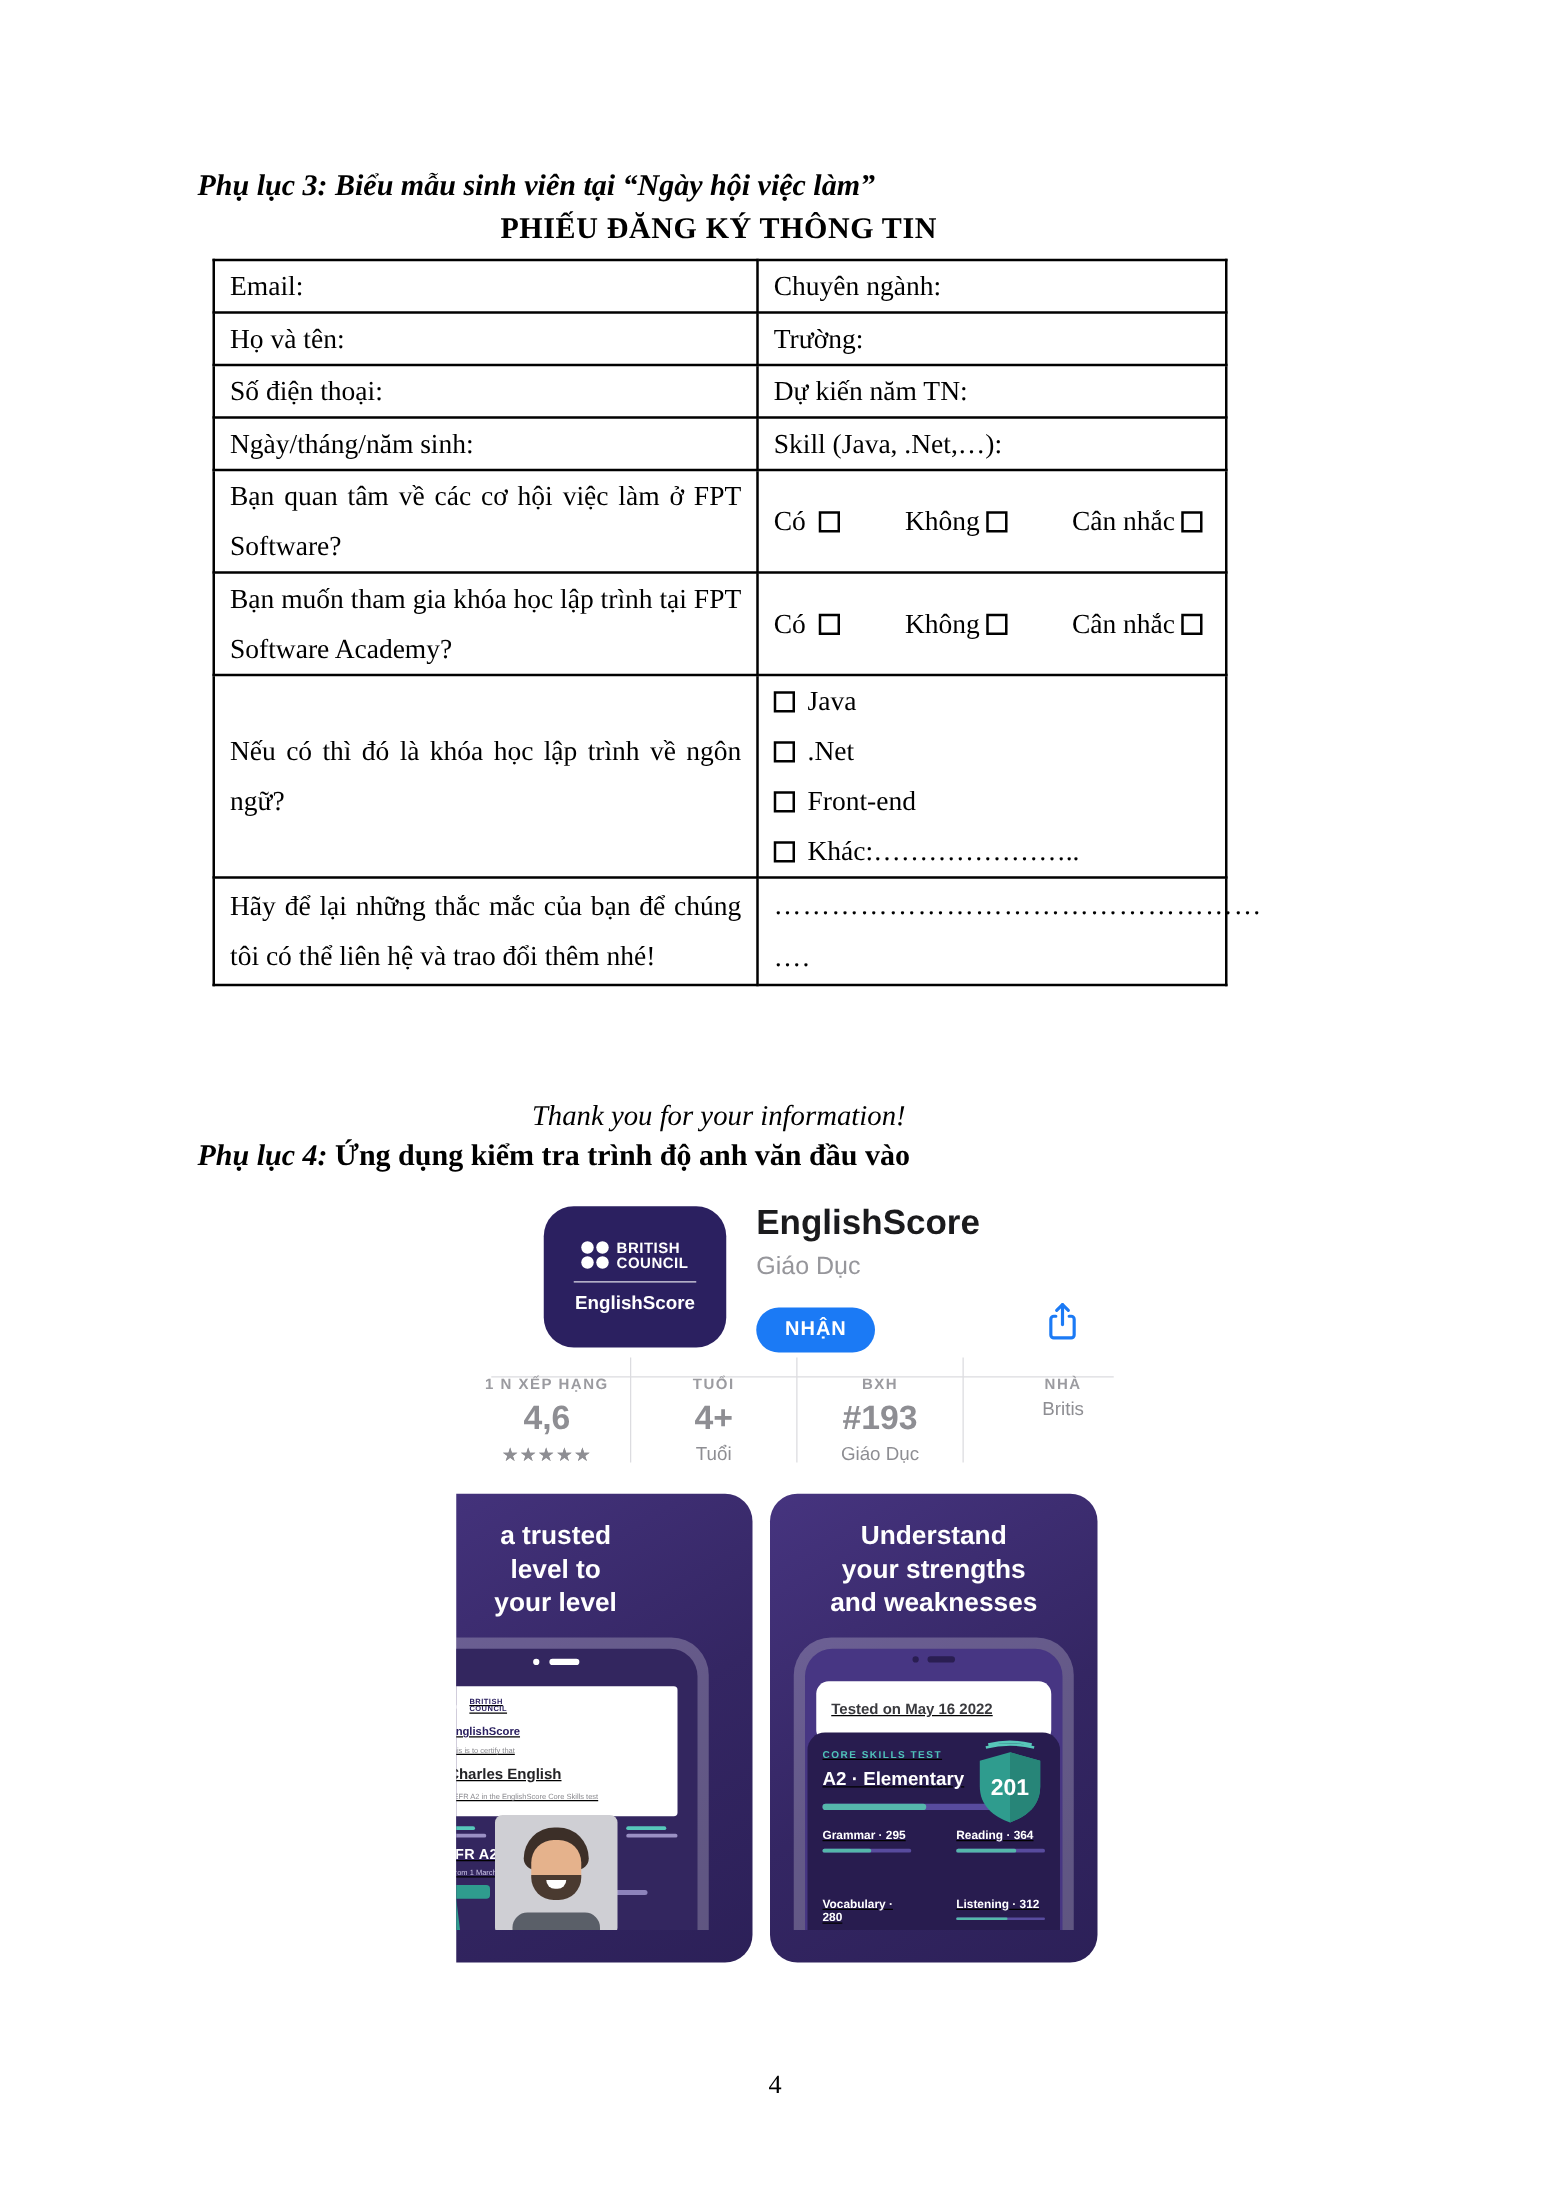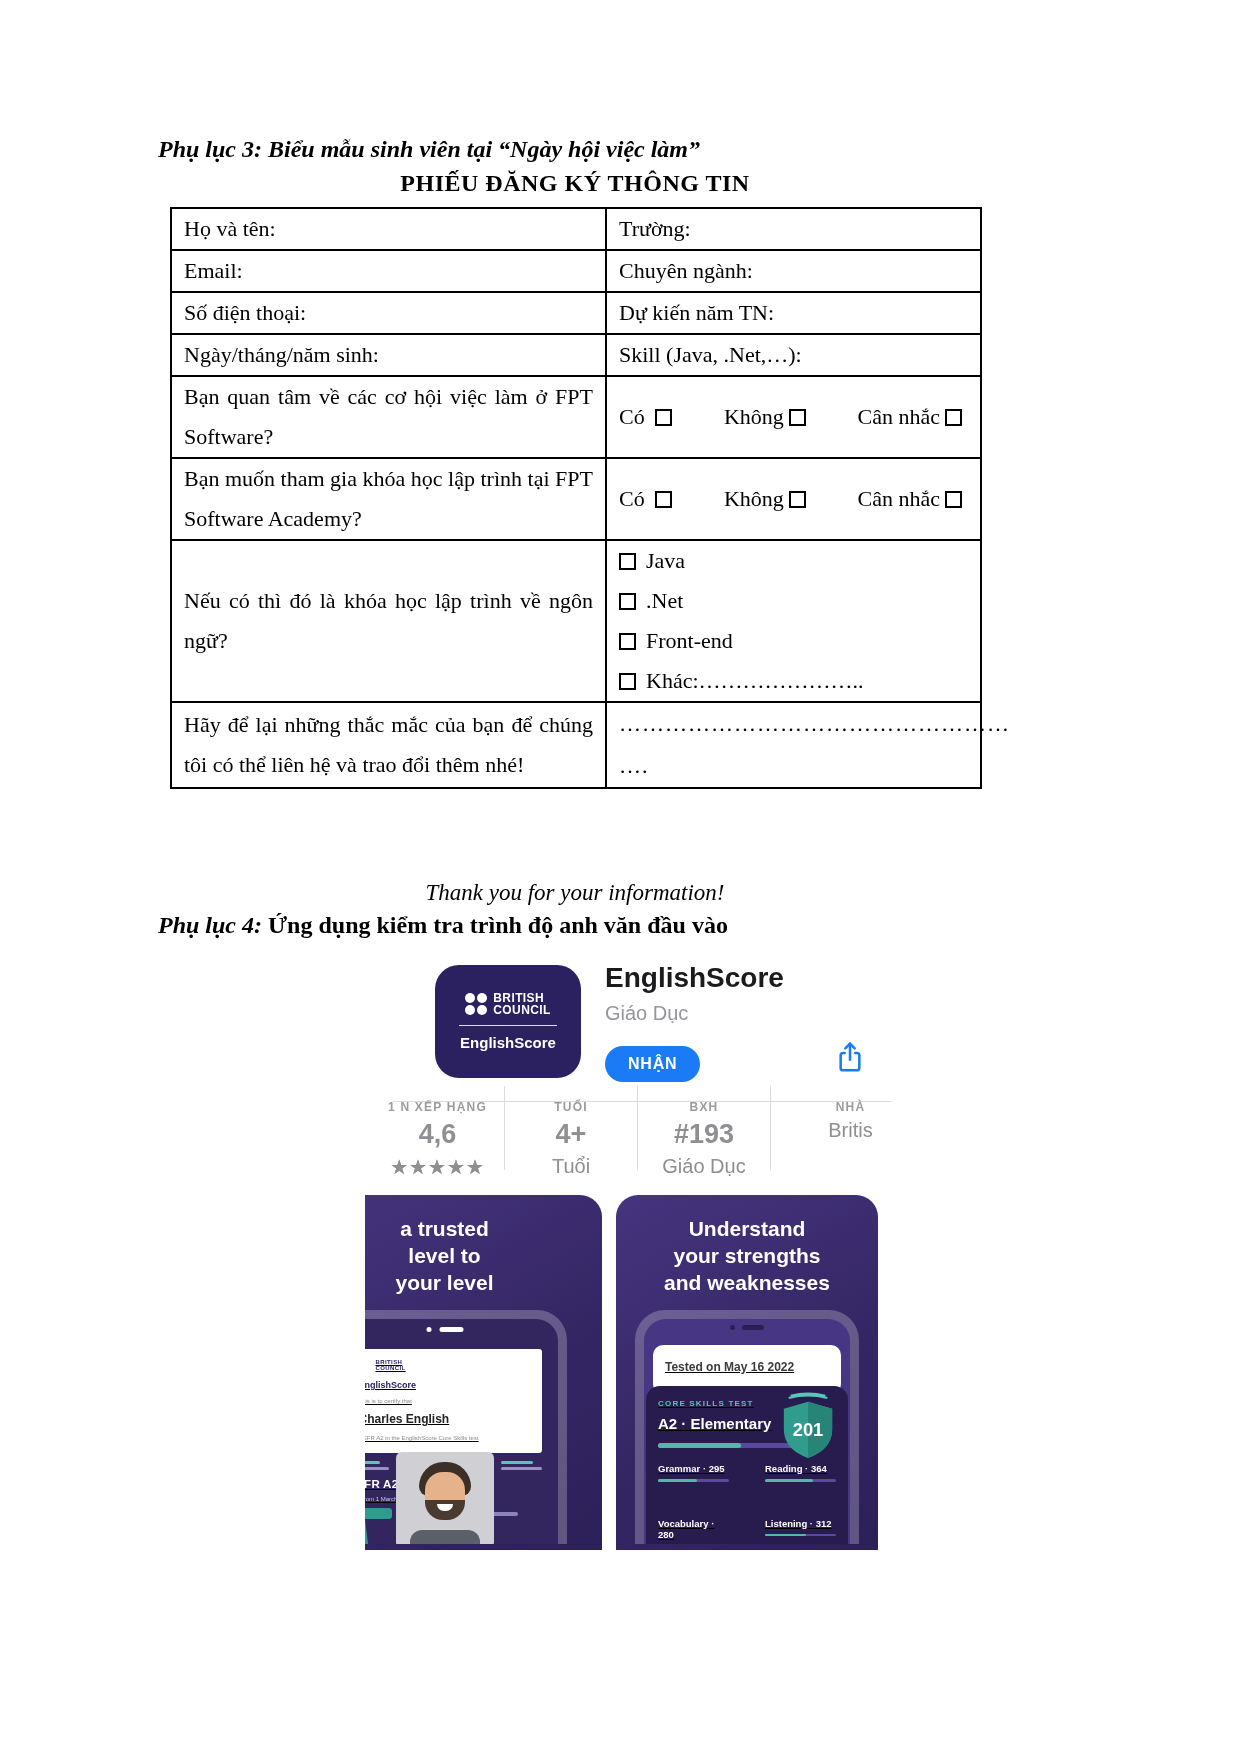--- a/index.html
+++ b/index.html
@@ -1,17 +1,17 @@
 <!DOCTYPE html>
 <html><head>
 <meta charset="utf-8">
 <style>
   * { margin:0; padding:0; box-sizing:border-box; }
   body { background:#fff; }
-  .page { position:relative; width:1240px; height:1550px; background:#fff;
+  .page { position:relative; width:1240px; height:1754px; background:#fff;
           font-family:"Liberation Serif", serif; color:#000; overflow:hidden; }
 
   
   .h-apx3 { position:absolute; left:158px; top:136px; font-size:24px; font-weight:bold; font-style:italic; }
   .form-title { position:absolute; left:170px; top:170px; width:810px; text-align:center;
                 font-size:24px; font-weight:bold; letter-spacing:.5px; }
 
   
   table.form { position:absolute; left:170px; top:207px; width:810px; border-collapse:collapse; table-layout:fixed; }
   table.form, table.form td { border:2px solid #000; }
@@ -58,21 +58,21 @@
              padding:9px 23px; border-radius:19px; }
   .share-btn { position:absolute; left:468px; top:76px; width:34px; height:40px; background:none; border:none; }
 
   .stats-rule { position:absolute; left:28px; top:139px; width:498px; height:1px; background:#dcdce0; }
   .stats { position:absolute; left:6px; top:124px; width:560px; height:84px; display:flex; }
   .stat { flex:0 0 133px; text-align:center; padding-top:14px; color:#8e8e93; }
   .stat.last { flex:0 0 160px; }
   .stat + .stat { border-left:1px solid #dcdce0; }
   .stat .lb { font-size:12px; letter-spacing:1.2px; font-weight:bold; color:#9b9ba0; }
   .stat .val { font-size:27px; font-weight:600; margin-top:5px; color:#8e8e93; }
-  .stat .sub { font-size:20px; margin-top:5px; color:#8e8e93; }
+  .stat .sub { font-size:15px; margin-top:5px; color:#8e8e93; }
   .stars { font-size:16px; letter-spacing:1px;
            background:linear-gradient(90deg,#8e8e93 90%,#cfcfd4 90%);
            -webkit-background-clip:text; background-clip:text; color:transparent; }
 
   
   .previews { position:absolute; left:0; top:233px; width:535px; height:375px; display:flex; gap:14px; }
   .pcard { height:375px; border-radius:22px; overflow:hidden; position:relative;
            background:linear-gradient(150deg,#46347f 0%,#342663 55%,#2c2058 100%); }
   .pcard.left { width:315px; margin-left:-78px; }
   .pcard.right { width:262px; }
@@ -150,26 +150,26 @@
 <body>
 
 <div class="page">
 
   <div class="h-apx3">Phụ lục 3: Biểu mẫu sinh viên tại “Ngày hội việc làm”</div>
   <div class="form-title">PHIẾU ĐĂNG KÝ THÔNG TIN</div>
 
   <table class="form">
     <tbody>
         <tr class="r-small">
+      <td class="colL">Email:</td>
+      <td class="colR">Chuyên ngành:</td>
+    </tr>
+    <tr class="r-small">
       <td class="colL">Họ và tên:</td>
       <td class="colR">Trường:</td>
-    </tr>
-    <tr class="r-small">
-      <td class="colL">Email:</td>
-      <td class="colR">Chuyên ngành:</td>
     </tr>
     <tr class="r-small">
       <td class="colL">Số điện thoại:</td>
       <td class="colR">Dự kiến năm TN:</td>
     </tr>
     <tr class="r-small">
       <td class="colL">Ngày/tháng/năm sinh:</td>
       <td class="colR">Skill (Java, .Net,…):</td>
     </tr>
     <tr class="r-mid">

